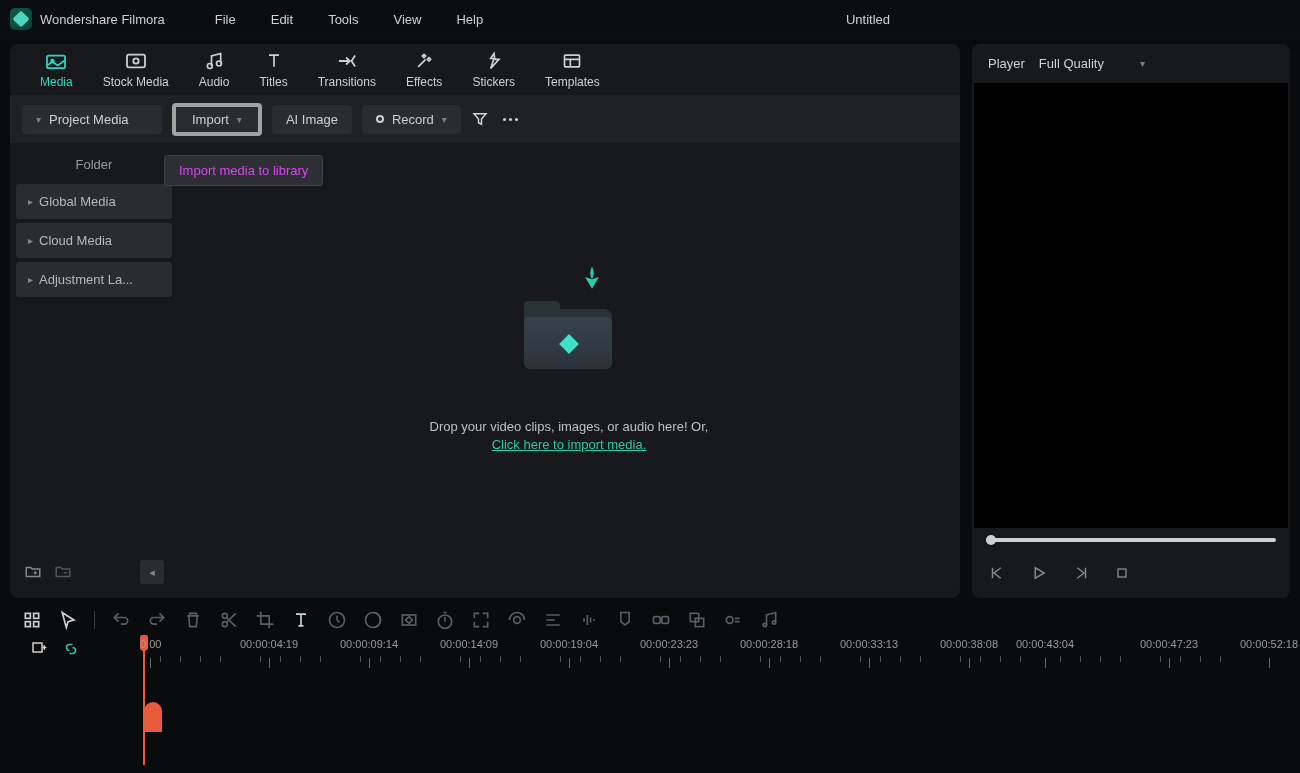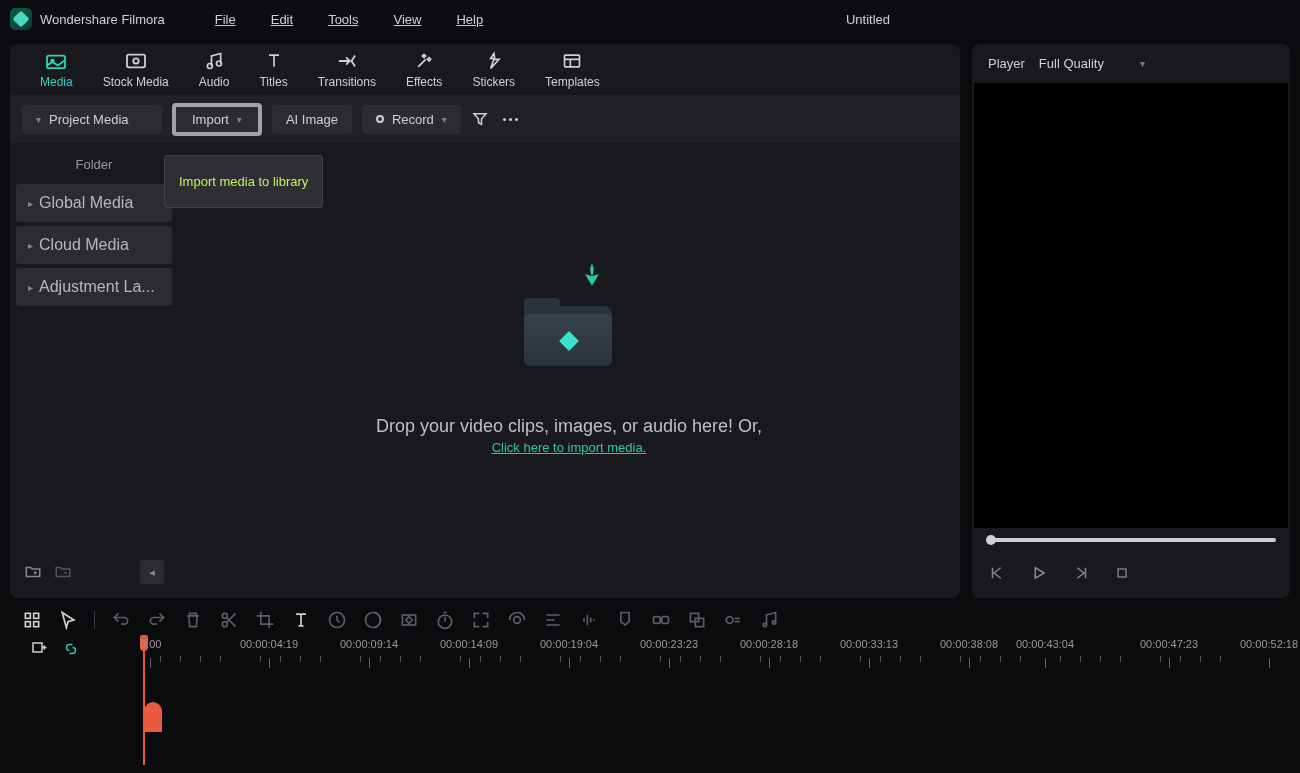--- a/index.html
+++ b/index.html
@@ -42,21 +42,20 @@
       border-radius: 2px;
     }
     .app-name {
       font-size: 13px;
       color: #d0d0d0;
       margin-right: 50px;
     }
     .menu-items {
       display: flex;
       gap: 35px;
-      text-decoration: underline;
     }
     .menu-item {
       color: #d0d0d0;
       font-size: 13px;
       cursor: pointer;
     }
     .project-title {
       margin-left: auto;
       margin-right: 400px;
       color: #d0d0d0;
@@ -174,21 +173,21 @@
     .folder-head {
       padding: 8px 12px;
       text-align: center;
       color: #999;
       font-size: 13px;
     }
     .sidebar-item {
       background: #2a2c31;
       padding: 10px 12px;
       border-radius: 3px;
-      font-size: 16px;
+      font-size: 13px;
       color: #b8b8b8;
       cursor: pointer;
       display: flex;
       align-items: center;
       gap: 6px;
     }
     .sidebar-item::before {
       content: '▸';
       font-size: 10px;
       color: #888;
@@ -209,23 +208,23 @@
       display: flex;
       align-items: center;
       justify-content: center;
     }
     .tooltip {
       position: absolute;
       top: 12px;
       left: -14px;
       background: #2d2f35;
       border: 1px solid #3e4148;
-      padding: 18px 14px;
+      padding: 7px 14px;
       border-radius: 3px;
-      color: #bef264;
+      color: #d946ef;
       font-size: 13px;
       z-index: 10;
     }
     .drop-area {
       flex: 1;
       display: flex;
       flex-direction: column;
       align-items: center;
       justify-content: center;
       position: relative;
@@ -272,21 +271,21 @@
     }
     .arrow-down {
       position: absolute;
       top: -26px;
       right: 8px;
       color: #2bc9a8;
       font-size: 30px;
     }
     .drop-text {
       color: #c0c0c0;
-      font-size: 18px;
+      font-size: 13px;
     }
     .drop-link {
       color: #2bc9a8;
       text-decoration: underline;
       cursor: pointer;
       font-size: 13px;
       margin-top: 3px;
     }
     .player-panel {
       width: 318px;

